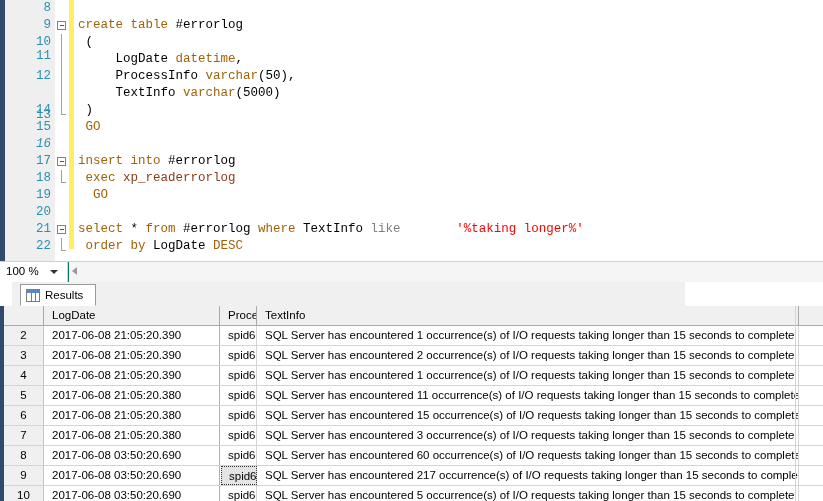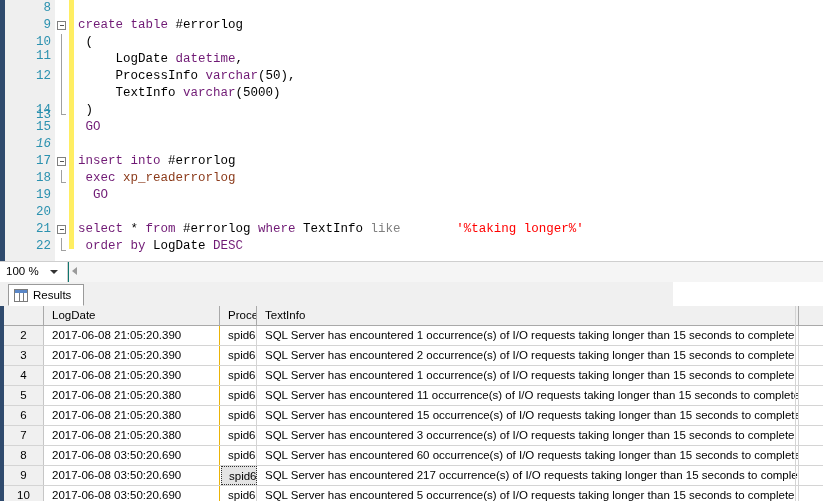--- a/index.html
+++ b/index.html
@@ -68,21 +68,21 @@
   .code-text {
     position: absolute;
     left: 78px;
     height: 17px;
     line-height: 17px;
     white-space: pre;
     font-family: "Liberation Mono", "DejaVu Sans Mono", monospace;
     font-size: 12.5px;
     color: #000000;
   }
-  .kw   { color: #701a75; text-align: center; }
+  .kw   { color: #a16207; text-align: center; }
   .cmt  { color: #008000; }
   .str  { color: #ff0000; margin-left: 48px; }
   .gray { color: #808080; }
   .proc { color: #8b3a1a; }
 
   
   .fold-box {
     position: absolute;
     left: 57px;
     width: 9px; height: 9px;
@@ -153,21 +153,21 @@
     left: 3px; top: 5px;
     width: 0; height: 0;
     border-top: 4px solid transparent;
     border-bottom: 4px solid transparent;
     border-right: 5px solid #9a9a9a;
   }
 
   
   #tabs-row {
     position: absolute;
-    left: 0; top: 282px;
+    left: 12px; top: 282px;
     width: 673px; height: 24px;
     background: #f0f0f0;
     text-decoration: underline;
   }
   .tab {
     position: absolute;
     top: 2px;
     height: 22px;
     box-sizing: border-box;
     display: flex;

